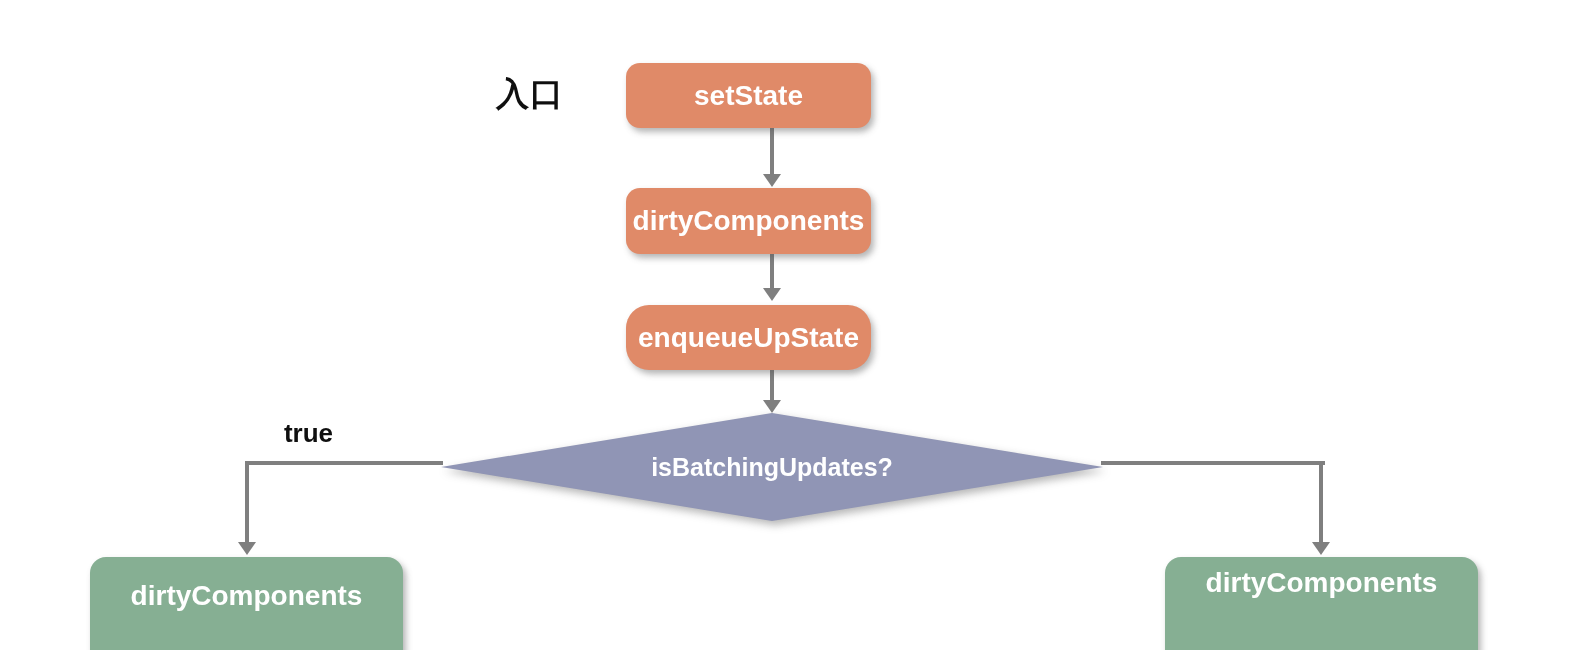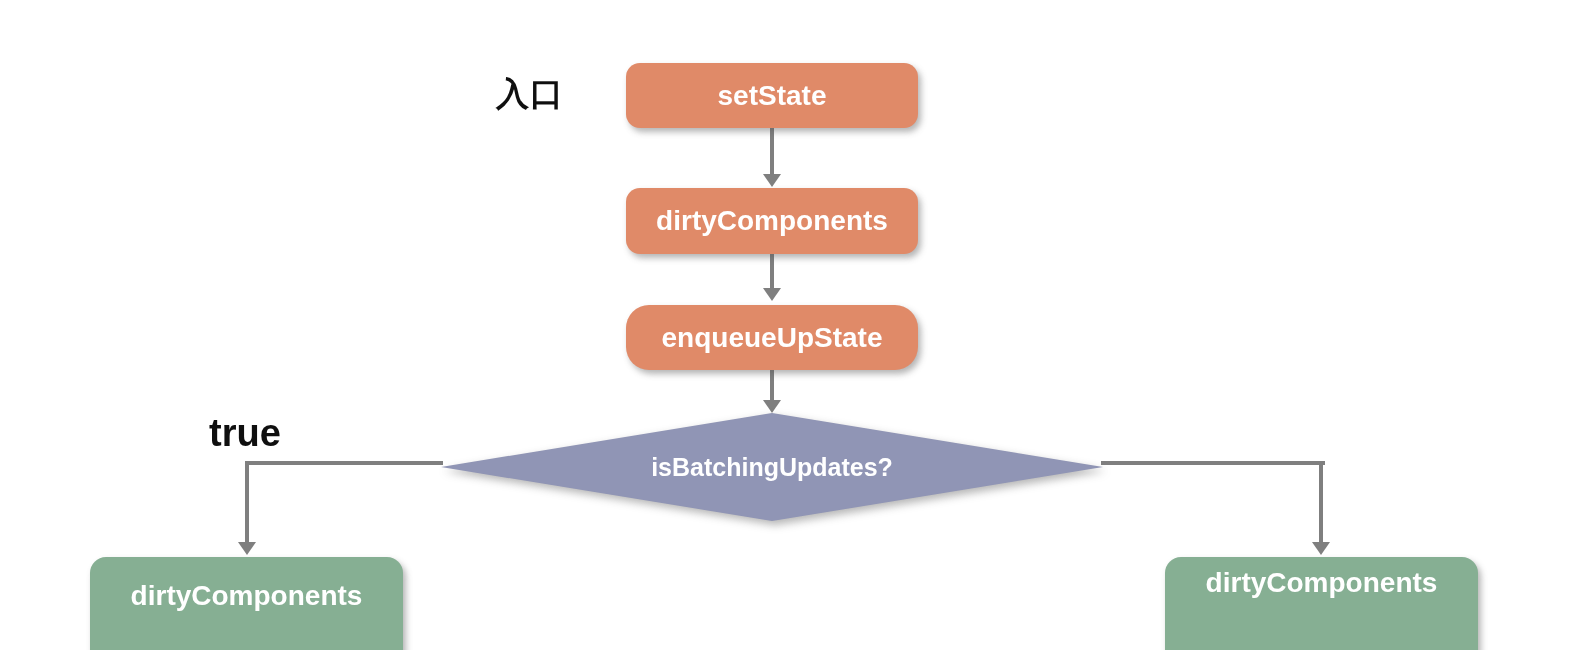--- a/index.html
+++ b/index.html
@@ -31,21 +31,21 @@
     letter-spacing: 1px;
   }
   .node {
     position: absolute;
     display: flex; align-items: center; justify-content: center;
     color: var(--node-text);
     font-weight: bold;
     z-index: 4;
   }
   .process {
-    width: 292px; left: 626px;
+    width: 245px; left: 626px;
     background: var(--process-fill);
     border-radius: 14px;
     font-size: 28px;
     box-shadow: 3px 4px 6px rgba(90,90,90,0.45);
   }
   .process.p1 { top: 39px;  height: 65px; }
   .process.p2 { top: 164px; height: 66px; }
   .process.p3 { top: 281px; height: 65px; border-radius: 23px; }
   .line {
     position: absolute;
@@ -74,22 +74,22 @@
   }
   .diamond-label {
     position: absolute;
     inset: 0;
     display: flex; align-items: center; justify-content: center;
     color: var(--node-text); font-size: 25px; font-weight: bold;
   }
   .branch-label {
     position: absolute;
     top: 390px; width: 124px; height: 38px;
-    font-size: 38px; font-weight: bold; color: var(--label-text);
-    text-align: left; line-height: 38px;
+    font-size: 26px; font-weight: bold; color: var(--label-text);
+    text-align: right; line-height: 38px;
   }
   .branch-label.true  { left: 209px; }
   .branch-label.false { left: 1215px; }
   .result {
     position: absolute;
     width: 313px;
     background: var(--result-fill);
     border-radius: 16px;
     color: var(--node-text);
     font-weight: bold;

